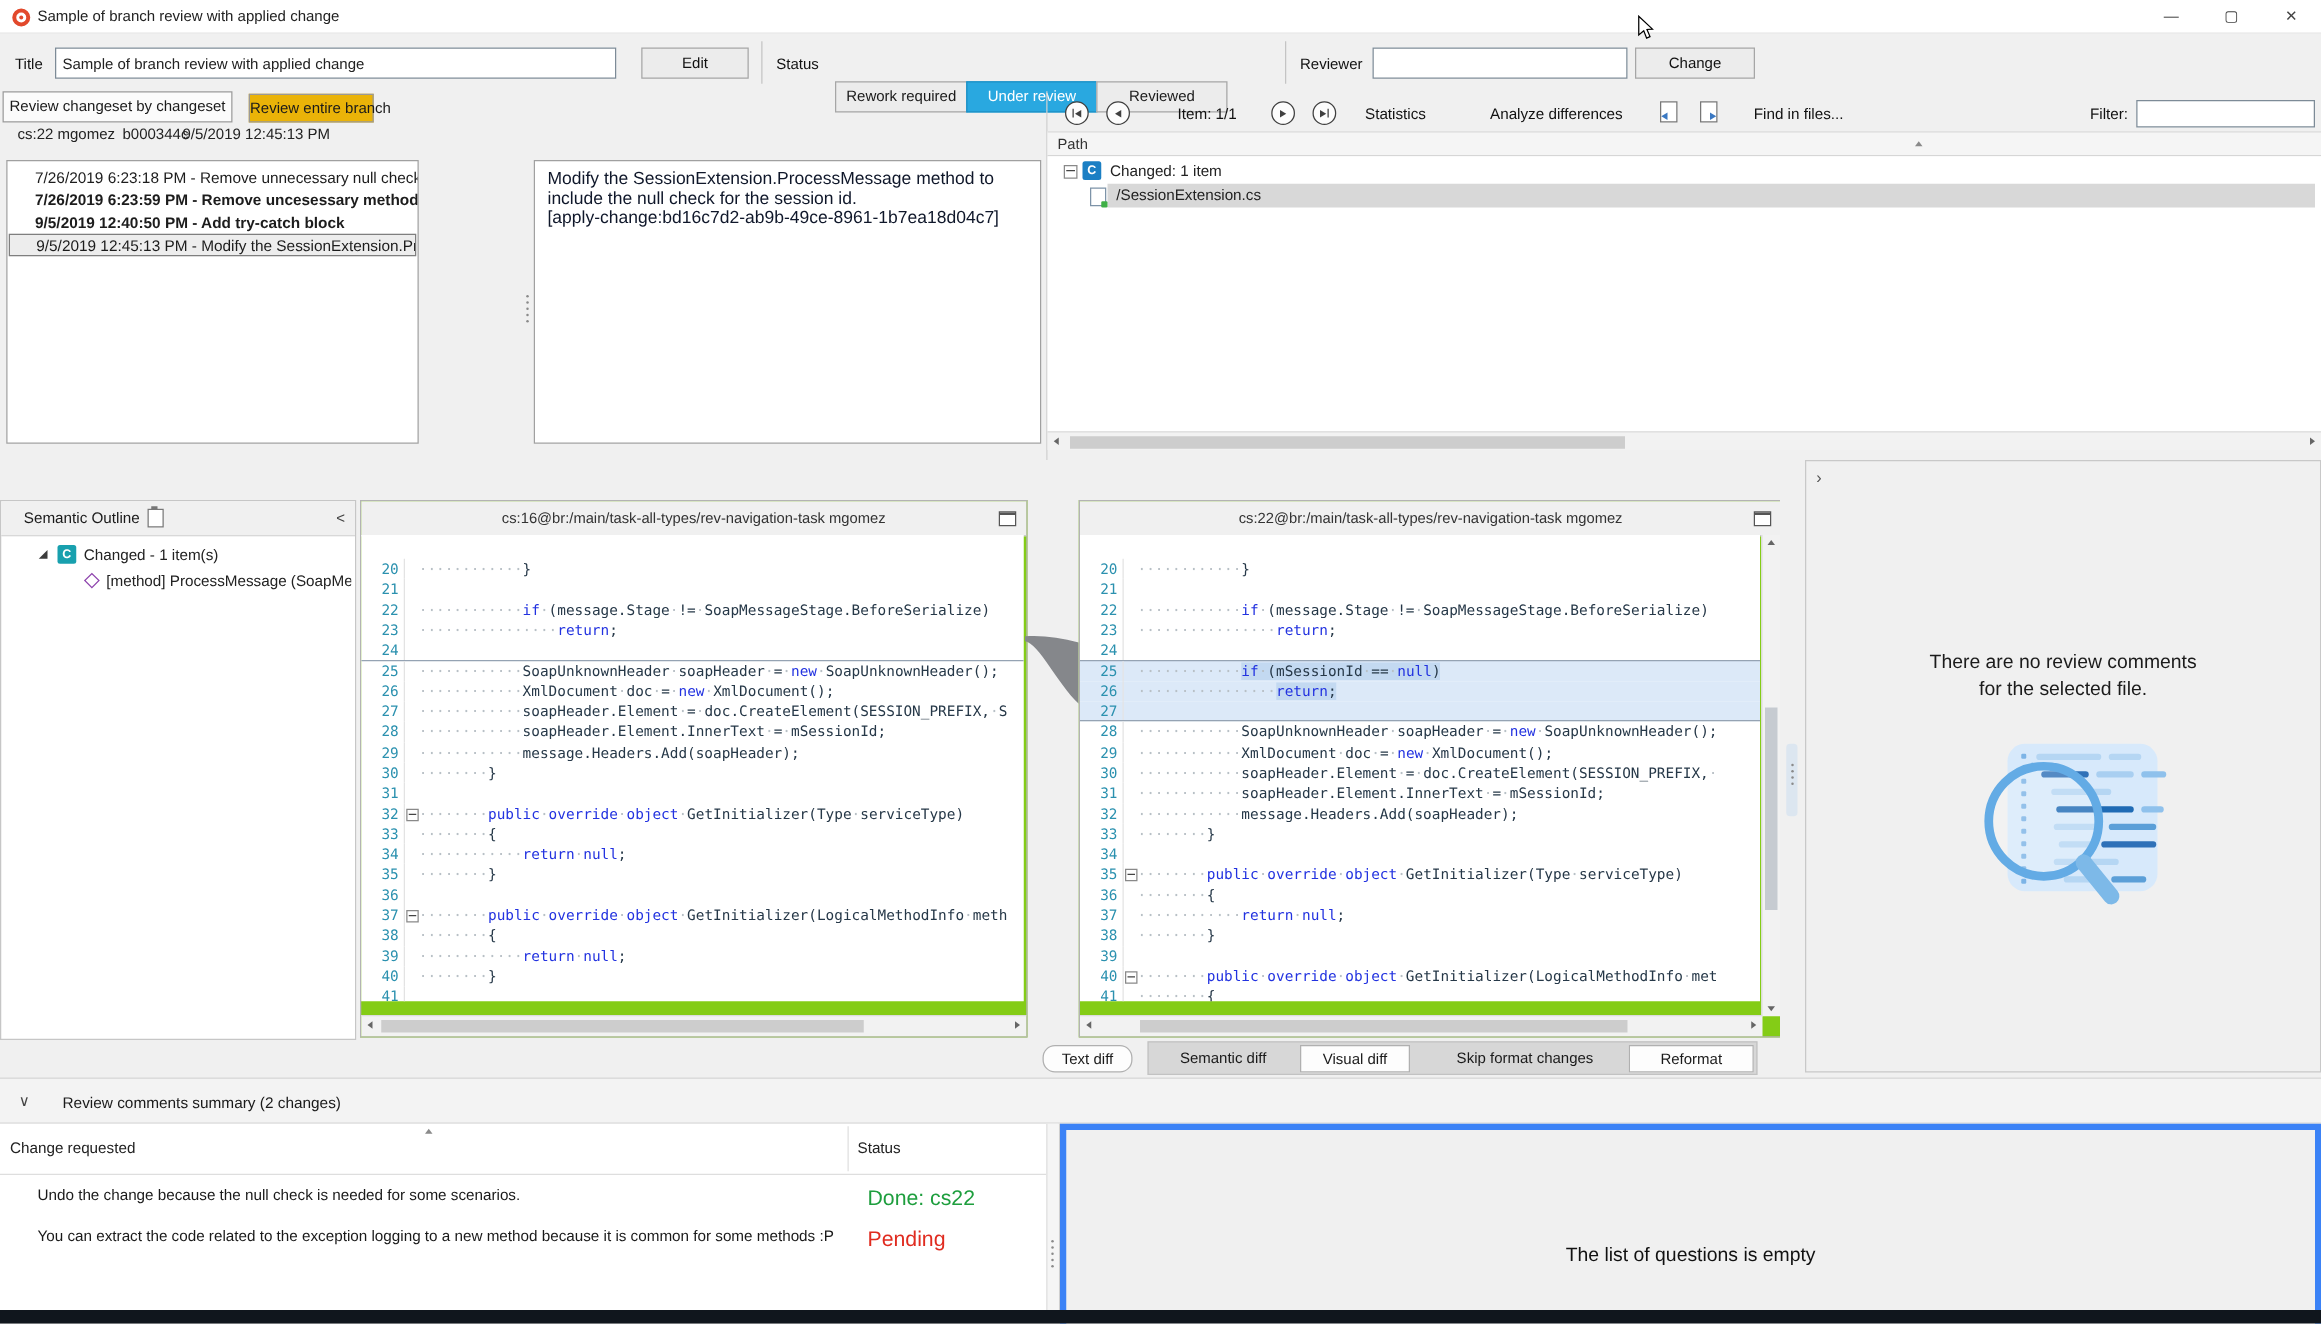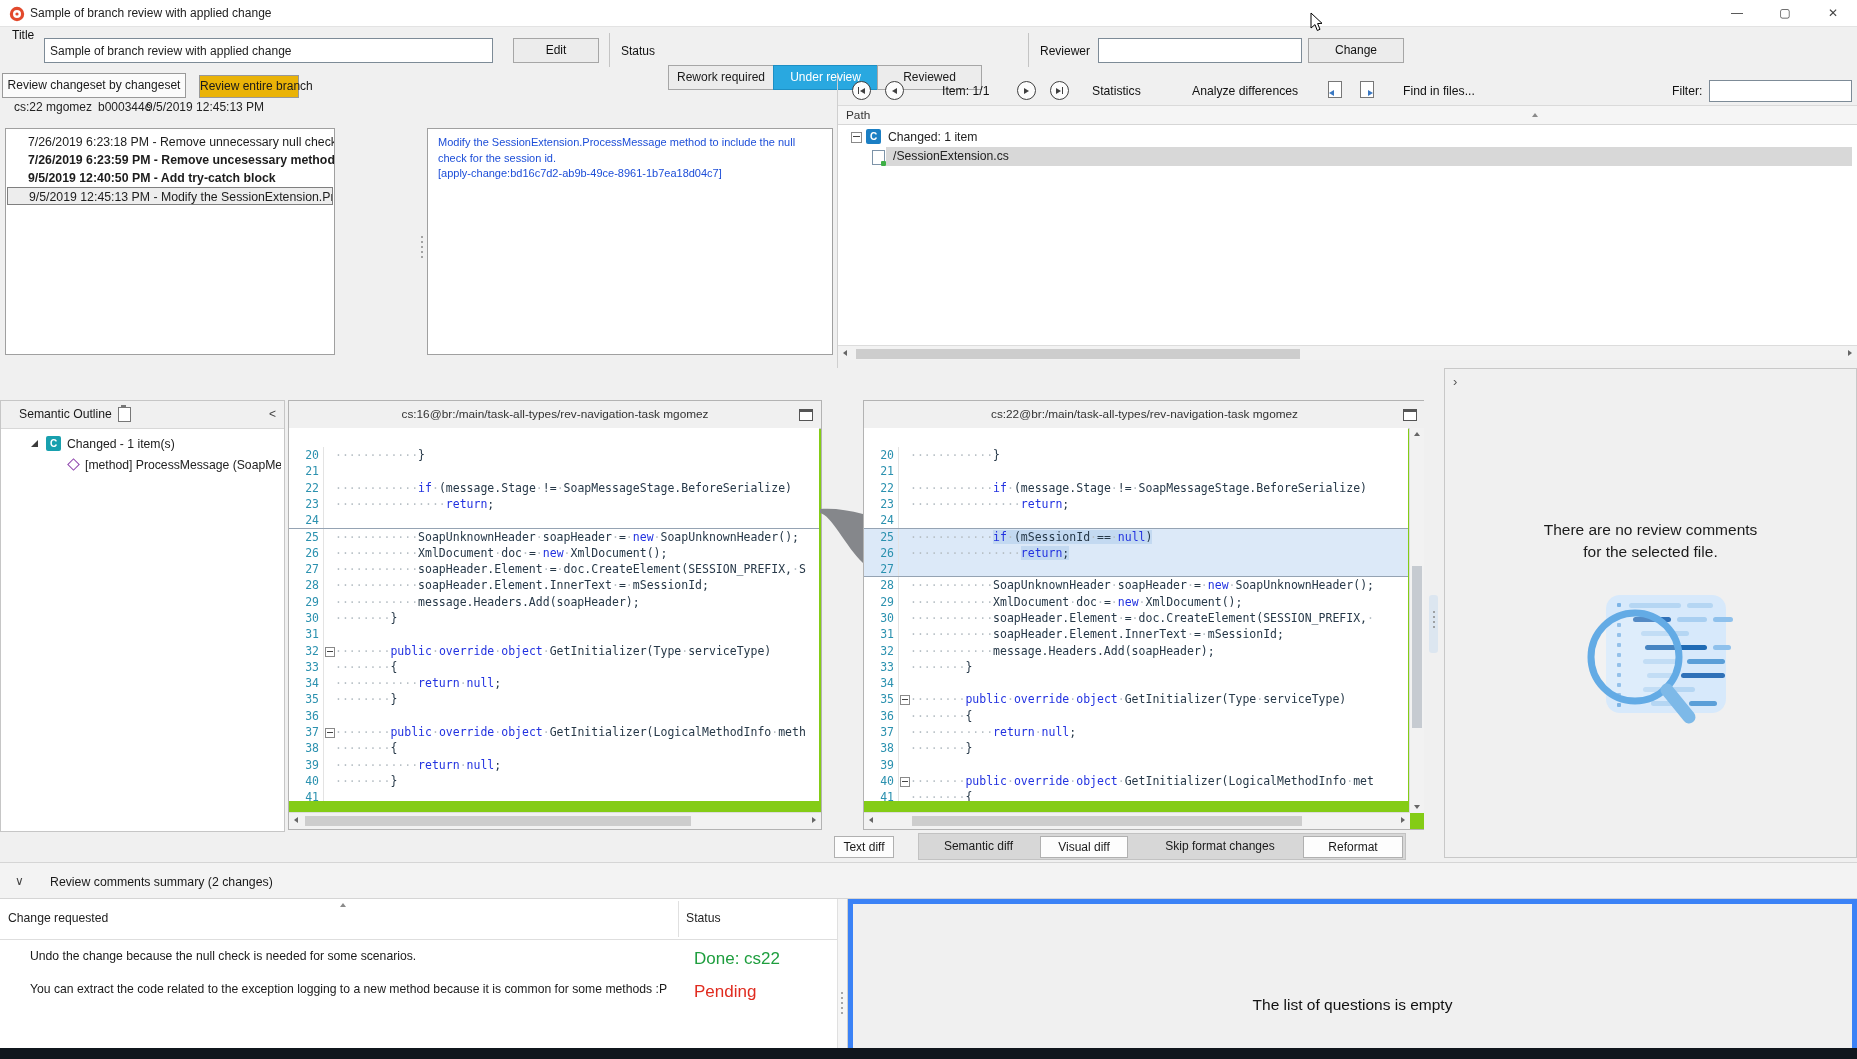--- a/index.html
+++ b/index.html
@@ -32,21 +32,21 @@
 
   #metarow{left:0;top:100px;width:830px;height:18px;}
   #metarow span{position:absolute;top:0;font-size:12px;color:#222;}
 
   
   #cslist{left:5px;top:128px;width:330px;height:227px;background:#fff;border:1px solid #a0a0a0;padding-top:4px;}
   .csrow{height:18px;line-height:18px;padding-left:22px;font-size:12.3px;color:#1c1c1c;white-space:nowrap;overflow:hidden;}
   .csrow.bold{font-weight:bold;}
   .csrow.selected{background:#ededed;border:1px solid #7f7f7f;box-sizing:border-box;margin:0 1px;padding-left:21px;}
   #commentbox{left:427px;top:128px;width:406px;height:227px;background:#fff;border:1px solid #a0a0a0;
-              padding:6px 10px;font-size:11px;line-height:15.5px;color:#1d4ed8;}
+              padding:6px 10px;font-size:14px;line-height:15.5px;color:#0f172a;}
 
   
   .circbtn{position:absolute;width:17px;height:17px;border:1.5px solid #3f3f3f;border-radius:50%;background:#fcfcfc;
            display:flex;align-items:center;justify-content:center;gap:1px;}
   .t-l{width:0;height:0;border-top:3.5px solid transparent;border-bottom:3.5px solid transparent;border-right:5px solid #3f3f3f;}
   .t-r{width:0;height:0;border-top:3.5px solid transparent;border-bottom:3.5px solid transparent;border-left:5px solid #3f3f3f;}
   .vb{width:1.5px;height:7px;background:#3f3f3f;}
   .t-u{width:0;height:0;border-left:3.5px solid transparent;border-right:3.5px solid transparent;border-bottom:4.5px solid #8a8a8a;}
   .t-us{width:0;height:0;border-left:3px solid transparent;border-right:3px solid transparent;border-bottom:4px solid #666;}
   .t-ds{width:0;height:0;border-left:3px solid transparent;border-right:3px solid transparent;border-top:4px solid #666;}
@@ -147,21 +147,21 @@
       <circle cx="8" cy="8" r="5.6" fill="none" stroke="#e2492c" stroke-width="3.2"></circle>
       <circle cx="8" cy="8" r="1.6" fill="#e2492c"></circle>
     </svg>
     <span class="apptitle">Sample of branch review with applied change</span>
     <div class="wctl" style="right:96px">—</div>
     <div class="wctl" style="right:48px">▢</div>
     <div class="wctl" style="right:0">✕</div>
   </div>
 
   <div id="toolbar" class="abs">
-    <span class="lbl" style="left:12px;top:1px">Title</span>
+    <span class="lbl" style="left:12px;top:17px">Title</span>
     <input class="tinput" style="left: 44px; top: 11px; width: 449px;" value="Sample of branch review with applied change">
     <div class="btn" style="left:513px;top:11px;width:86px">Edit</div>
     <div class="vsep" style="left:609px;top:6px;height:34px"></div>
     <span class="lbl" style="left:621px;top:17px">Status</span>
     <div id="status-group">
         <div class="sbtn">Rework required</div>
         <div class="sbtn active">Under review</div>
         <div class="sbtn">Reviewed</div>
       </div>
     <div class="vsep" style="left:1028px;top:6px;height:34px"></div>
@@ -393,21 +393,21 @@
           <rect x="128" y="114" width="28" height="5" rx="2.5" fill="#5b9fd8"></rect>
       </g>
       <circle cx="74" cy="70" r="44" fill="#ffffff" opacity="0.18"></circle>
       <circle cx="74" cy="70" r="44" fill="none" stroke="#63abe5" stroke-width="7"></circle>
       <line x1="106" y1="103" x2="128" y2="130" stroke="#7db9e8" stroke-width="13" stroke-linecap="round"></line>
     </svg>
   </div>
 
   <div id="diffstrip" class="abs">
     <div class="fgroupbg"></div>
-  <div class="fbtn raised" style="left: 834px; width: 60px;">Text diff</div>
+  <div class="fbtn raised" style="left: 834px; width: 72px; border-radius: 10px;">Text diff</div>
       <div class="fbtn flat" style="left: 920px; width: 117px;">Semantic diff</div>
       <div class="fbtn raised" style="left: 1040px; width: 88px;">Visual diff</div>
       <div class="fbtn flat" style="left: 1145px; width: 150px;">Skip format changes</div>
       <div class="fbtn raised" style="left: 1303px; width: 100px;">Reformat</div>
     </div>
   <div class="griph" style="left:914px;top:863px">
       <i></i>
       <i></i>
       <i></i>
       <i></i>

